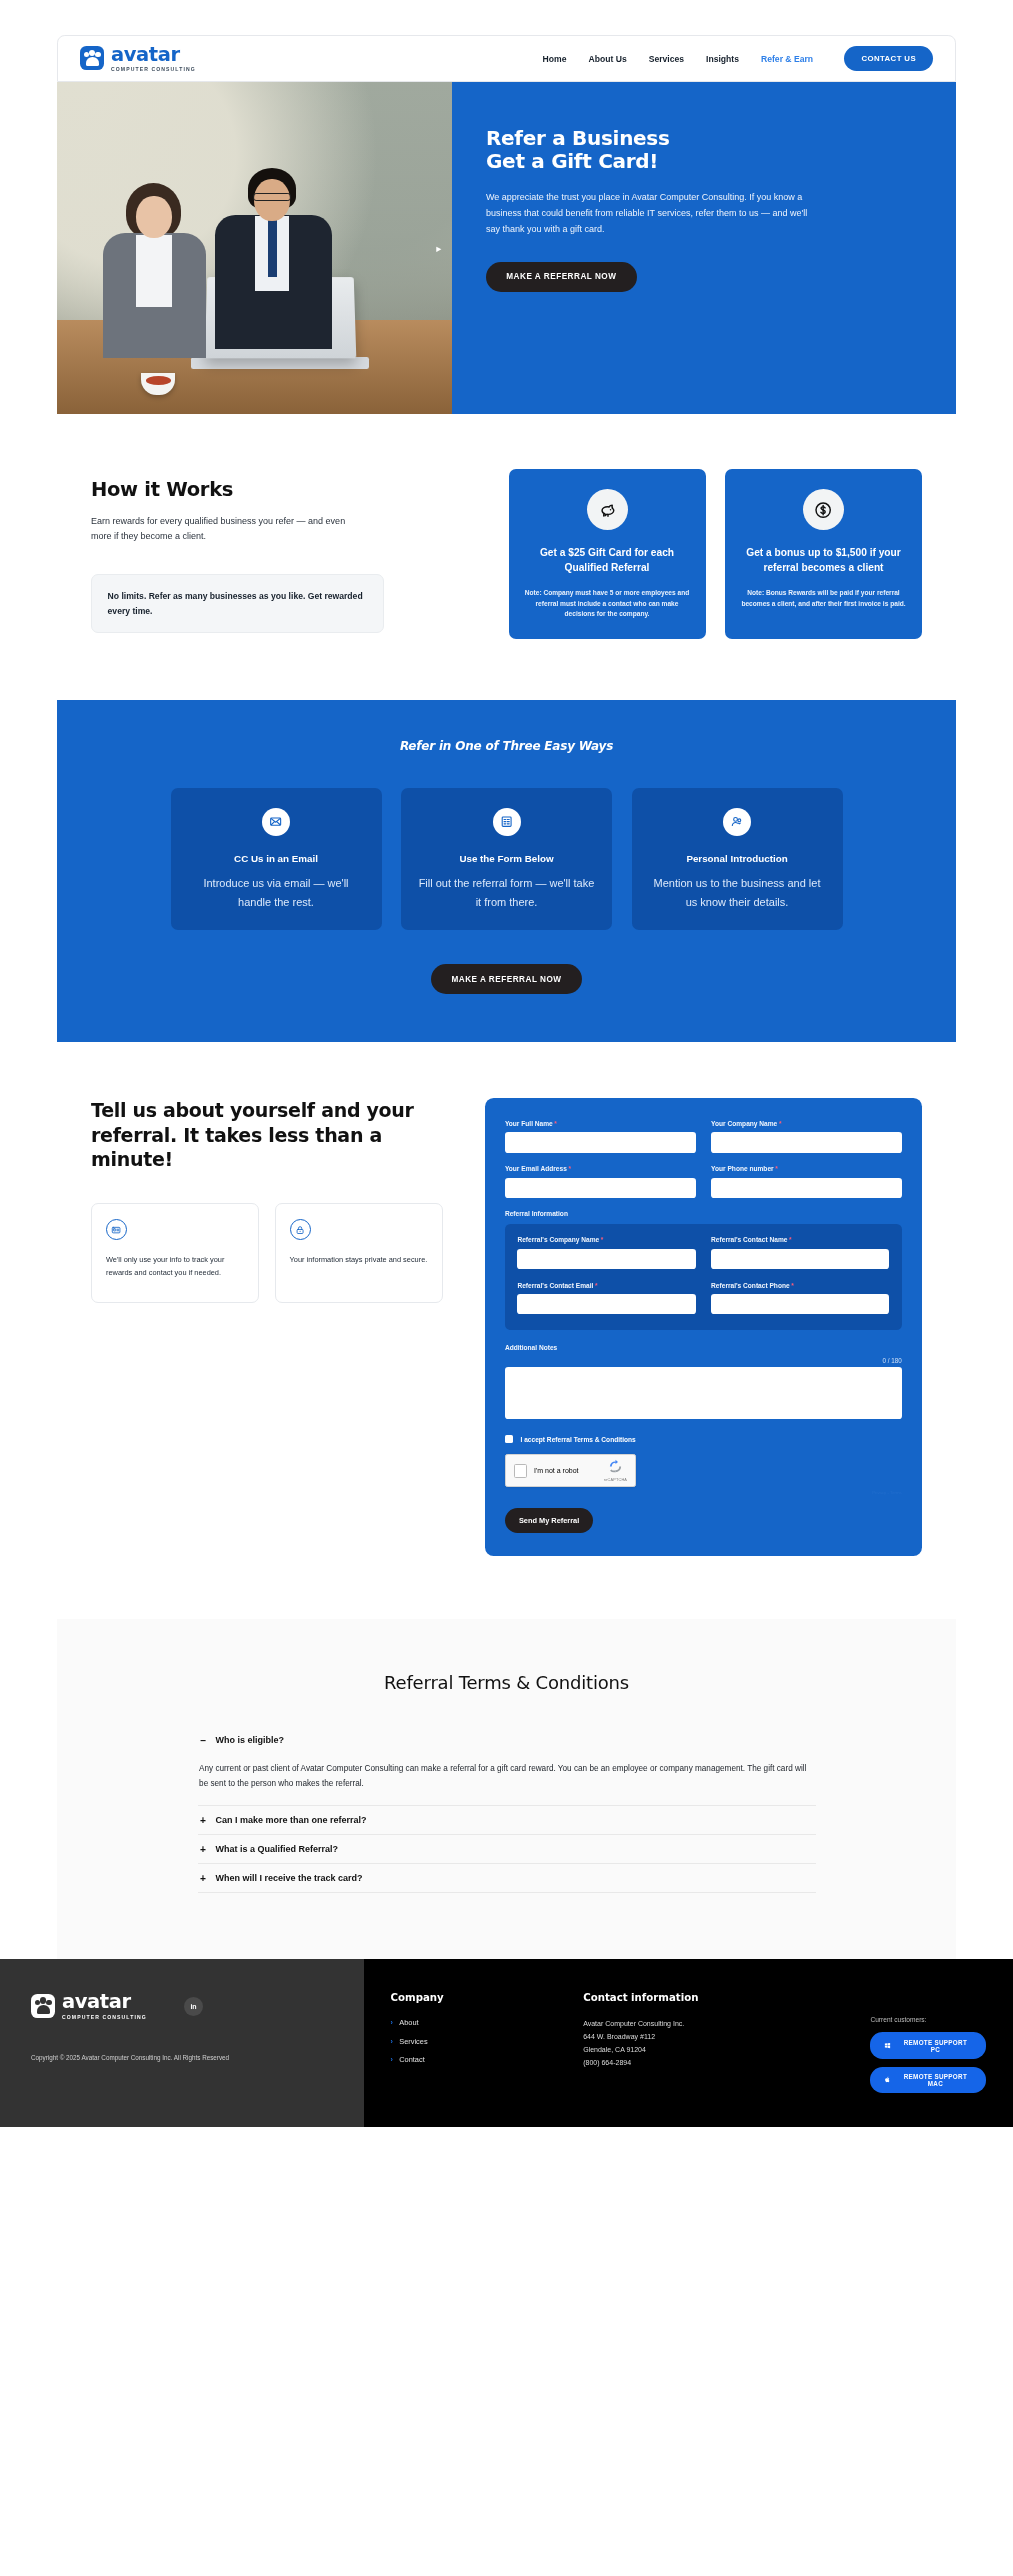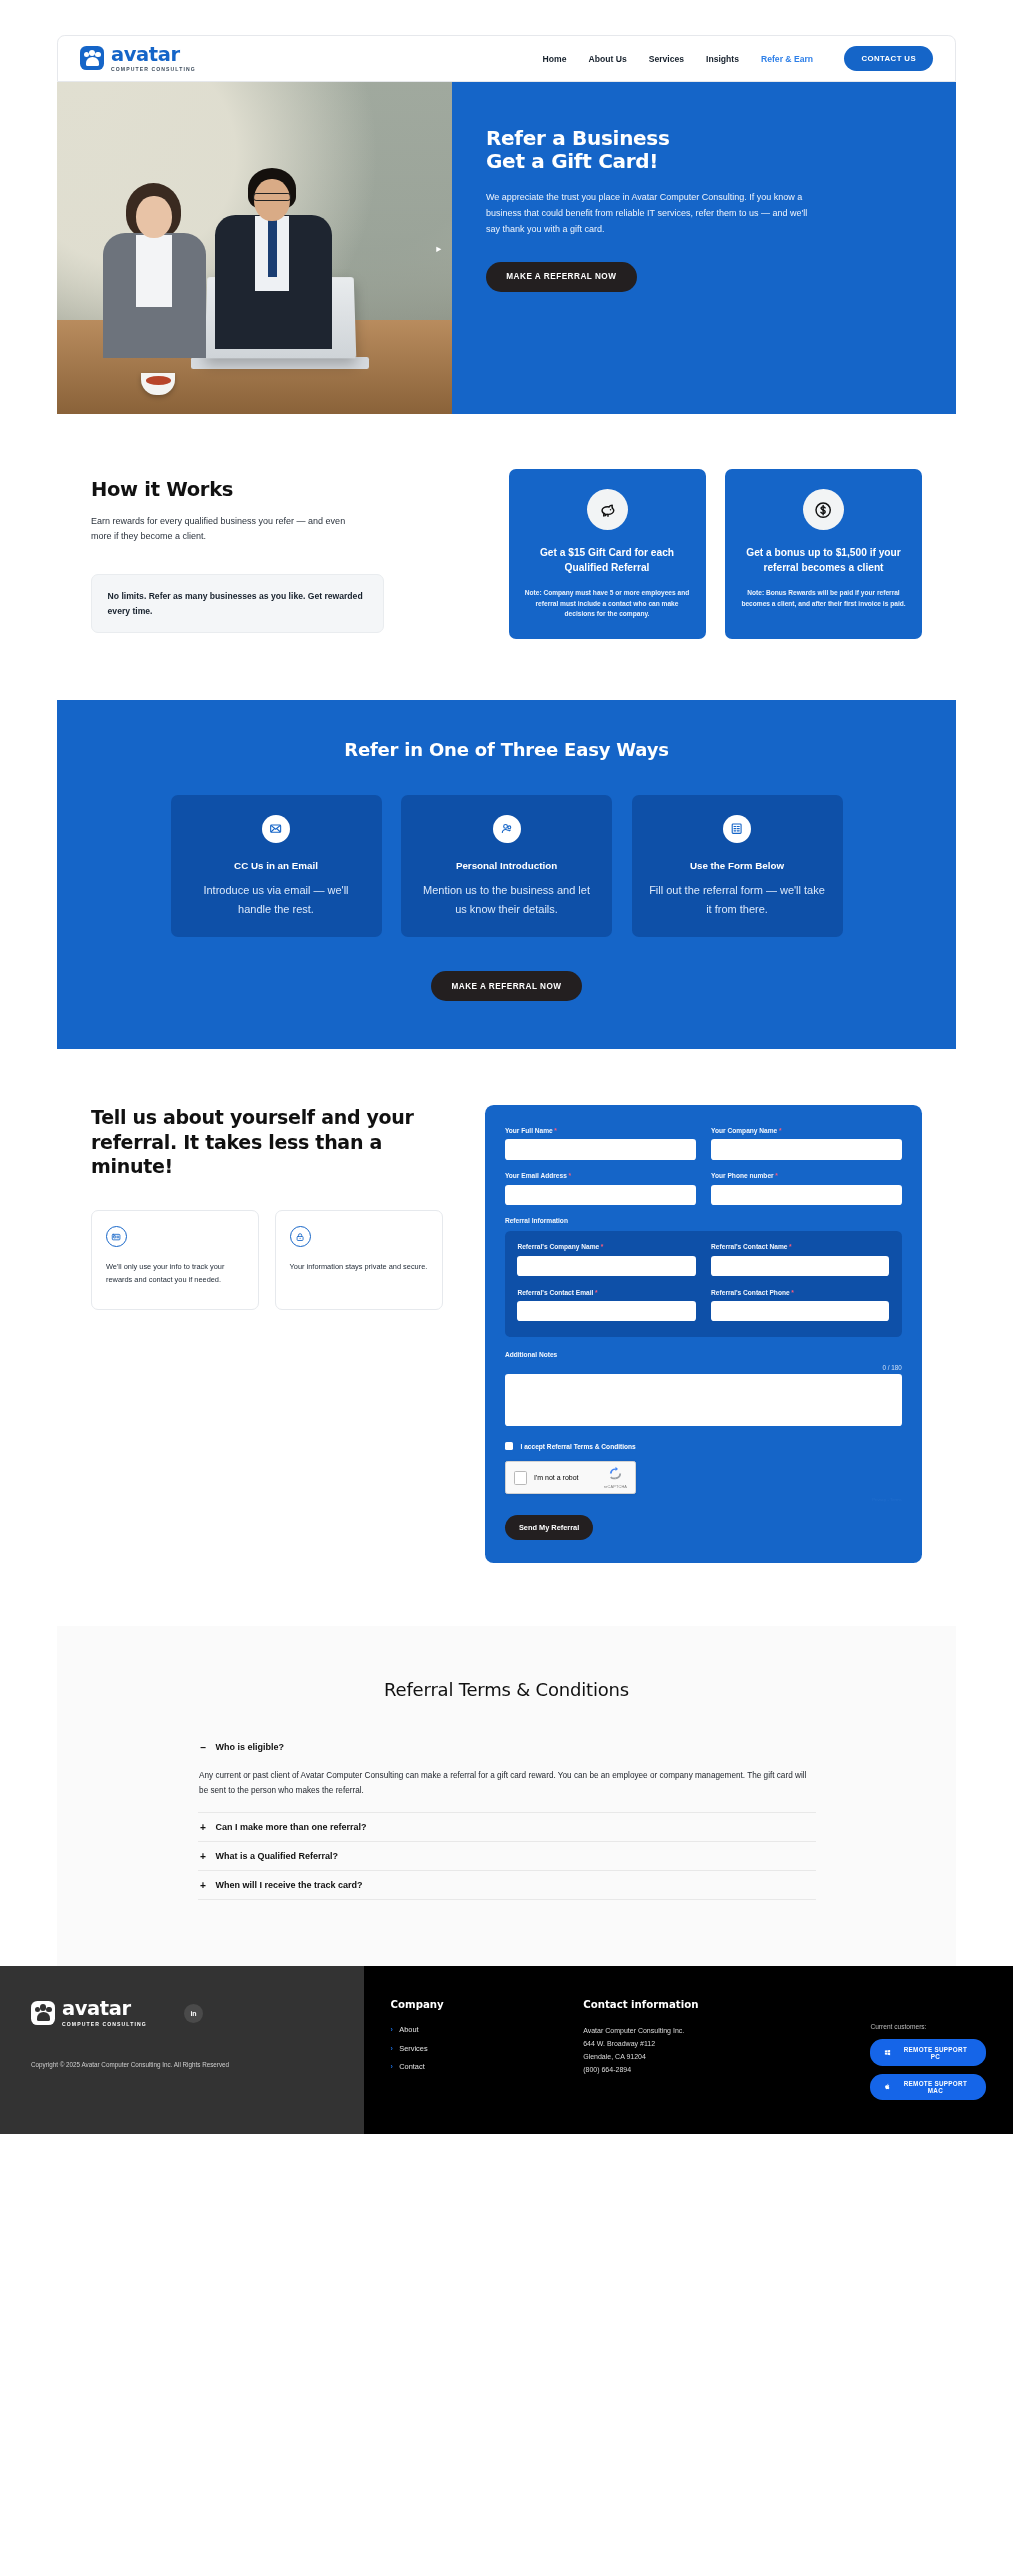--- a/index.html
+++ b/index.html
@@ -104,21 +104,21 @@
   }
   .bcard .circ{
     width:41px;height:41px;border-radius:50%;background:#f2f4f5;margin:0 auto 15.6px;
     display:flex;align-items:center;justify-content:center;
   }
   .bcard h3{font-size:10.2px;font-weight:700;line-height:1.45;}
   .bcard .note{font-size:6.6px;font-weight:700;line-height:1.6;margin-top:12.5px;color:#eaf2fd;}
 
   
   .ways{width:899px;margin:0 auto;background:#1565C8;padding:39px 34px 48px;text-align:center;color:#fff;}
-  .ways h2{font-size:18px;font-weight:700;letter-spacing:-0.2px;font-family:"DejaVu Sans",sans-serif;}
+  .ways h2{font-size:12px;font-weight:700;letter-spacing:-0.2px;font-family:"DejaVu Sans",sans-serif;font-style:italic;}
   .ways-row{display:flex;gap:19.5px;justify-content:center;margin-top:35px;}
   .wcard{
     width:211px;background:#0e50a8;border-radius:7px;padding:20.3px 17px 19px;text-align:center;
   }
   .wcard .circ{
     width:28px;height:28px;border-radius:50%;background:#fff;margin:0 auto 17px;
     display:flex;align-items:center;justify-content:center;
   }
   .wcard h3{font-size:9.8px;font-weight:700;}
   .wcard p{font-size:11px;line-height:1.7;margin-top:10.2px;color:#dce9fb;}
@@ -287,21 +287,21 @@
     <div class="how-cards">
       <div class="bcard">
         <div class="circ">
           <svg width="20.3" height="20.3" viewBox="0 0 24 24" fill="none" stroke="#111" stroke-width="1.7" stroke-linecap="round" stroke-linejoin="round">
             <path d="M18 9.5c1.1.7 1.8 1.8 1.8 3 0 2.5-2.9 4.5-6.5 4.5-.6 0-1.2-.05-1.7-.15L9.5 18.6V16.6C7.4 15.8 6 14.3 6 12.5 6 10 8.9 8 12.5 8c.6 0 1.2.05 1.7.15"></path>
             <path d="M14.2 8.15C15 7 16.4 6.3 18 6.3c-.3 1.1-.2 2.2.3 3.1"></path>
             <circle cx="16" cy="11.4" r=".9" fill="#111" stroke="none"></circle>
             <path d="M8 17v2M13 17.3v2"></path>
           </svg>
         </div>
-        <h3>Get a $15 Gift Card for each Qualified Referral</h3>
+        <h3>Get a $25 Gift Card for each Qualified Referral</h3>
         <div class="note">Note: Company must have 5 or more employees and referral must include a contact who can make decisions for the company.</div>
       </div>
       <div class="bcard">
         <div class="circ">
           <svg width="20.3" height="20.3" viewBox="0 0 24 24" fill="none" stroke="#111" stroke-width="1.7" stroke-linecap="round">
             <circle cx="12" cy="12" r="8.4"></circle>
             <path d="M14.3 9.3c-.5-.8-1.4-1.2-2.4-1.2-1.3 0-2.3.7-2.3 1.8 0 2.5 4.8 1.2 4.8 3.9 0 1.2-1.1 2-2.5 2-1.1 0-2-.4-2.5-1.2"></path>
             <path d="M12 6.6v10.8"></path>
           </svg>
         </div>
@@ -320,38 +320,38 @@
             <rect x="3" y="5.5" width="18" height="13" rx="1.5"></rect>
             <path d="M3.5 6l8.5 7 8.5-7M3.5 18l6.5-6M20.5 18l-6.5-6"></path>
           </svg>
         </div>
         <h3>CC Us in an Email</h3>
         <p>Introduce us via email — we'll handle the rest.</p>
       </div>
       <div class="wcard">
         <div class="circ">
           <svg width="13.3" height="13.3" viewBox="0 0 24 24" fill="none" stroke="#1565C8" stroke-width="2" stroke-linecap="round">
+            <rect x="4" y="3.5" width="16" height="17" rx="1.6"></rect>
+            <path d="M7.3 8h3M7.3 12h3M7.3 16h3M13 8h3.7M13 12h3.7M13 16h3.7"></path>
+          </svg>
+        </div>
+        <h3>Use the Form Below</h3>
+        <p>Fill out the referral form — we'll take it from there.</p>
+      </div>
+      <div class="wcard">
+        <div class="circ">
+          <svg width="13.3" height="13.3" viewBox="0 0 24 24" fill="none" stroke="#1565C8" stroke-width="2" stroke-linecap="round">
             <circle cx="10" cy="8" r="3.4"></circle>
             <path d="M4.2 19c0-3.2 2.6-5.4 5.8-5.4 1.4 0 2.7.4 3.7 1.1"></path>
             <circle cx="16.8" cy="9.5" r="2.6"></circle>
             <path d="M15 14.6l1.8 1.3 1.8-1.3"></path>
           </svg>
         </div>
         <h3>Personal Introduction</h3>
         <p>Mention us to the business and let us know their details.</p>
-      </div>
-      <div class="wcard">
-        <div class="circ">
-          <svg width="13.3" height="13.3" viewBox="0 0 24 24" fill="none" stroke="#1565C8" stroke-width="2" stroke-linecap="round">
-            <rect x="4" y="3.5" width="16" height="17" rx="1.6"></rect>
-            <path d="M7.3 8h3M7.3 12h3M7.3 16h3M13 8h3.7M13 12h3.7M13 16h3.7"></path>
-          </svg>
-        </div>
-        <h3>Use the Form Below</h3>
-        <p>Fill out the referral form — we'll take it from there.</p>
       </div>
     </div>
     <button class="btn-dark">MAKE A REFERRAL NOW</button>
   </div>
 
   <div class="formsec">
     <div class="form-left">
       <h2>Tell us about yourself and your referral. It takes less than a minute!</h2>
       <div class="trust-row">
         <div class="tcard">

